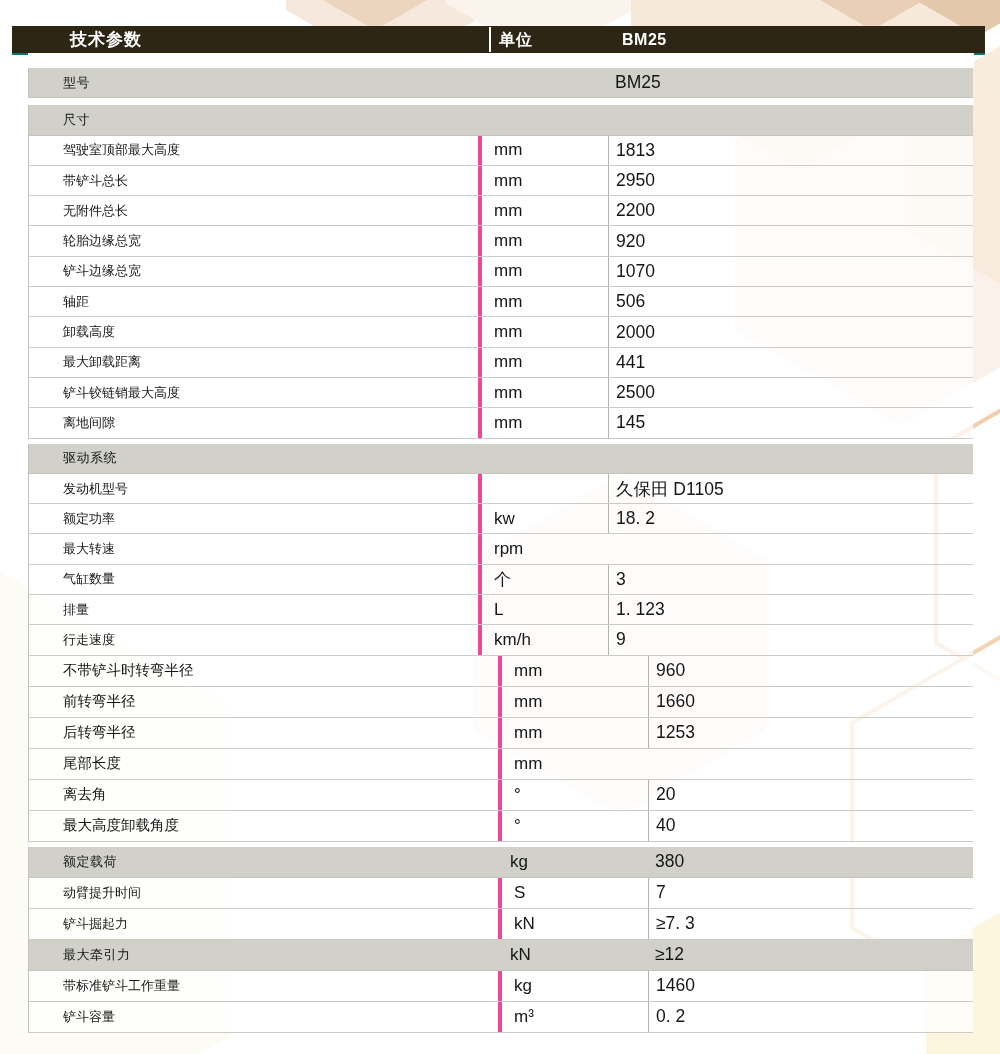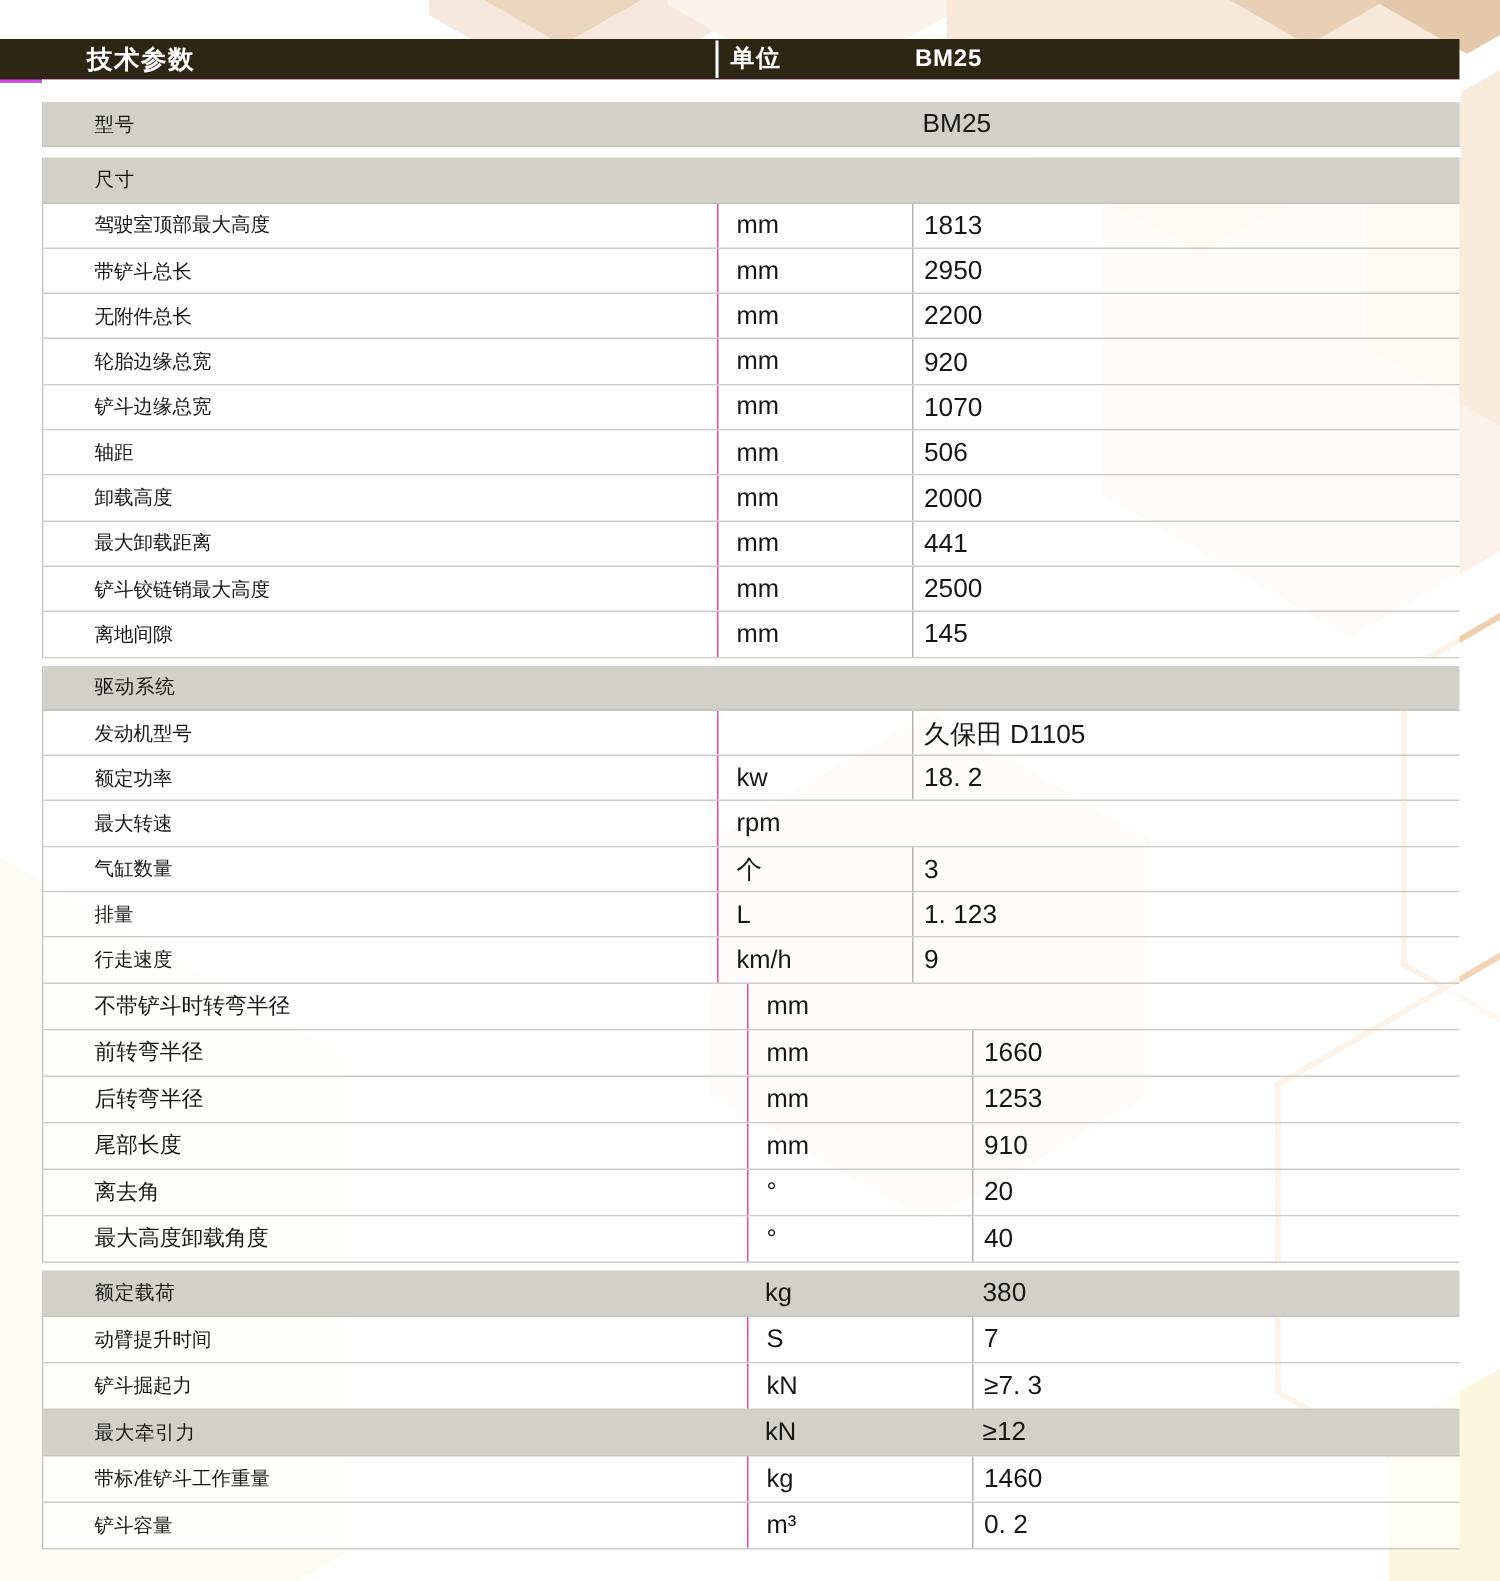--- a/index.html
+++ b/index.html
@@ -5,23 +5,23 @@
   html,body{margin:0;padding:0;}
   body{
     width:1000px;height:1054px;position:relative;overflow:hidden;
     background:#ffffff;
     font-family:"Liberation Sans","DejaVu Sans",sans-serif;
     color:#161616;
   }
   .bg{position:absolute;left:0;top:0;width:1000px;height:1054px;z-index:0;}
   
   .header-bar{
-    position:absolute;left:0;top:26px;width:973px;height:27px;
+    position:absolute;left:12px;top:26px;width:973px;height:27px;
     background:#2e2614;color:#ffffff;z-index:2;
-    border-bottom:2px solid #d946ef;box-sizing:content-box;
+    border-bottom:2px solid #0f766e;box-sizing:content-box;
   }
   .header-title{
     position:absolute;left:58px;top:0;height:27px;line-height:27px;
     font-size:17px;font-weight:bold;letter-spacing:1px;
   }
   .header-div{position:absolute;left:477px;top:1px;bottom:1px;width:2px;background:#ffffff;}
   .header-unit{
     position:absolute;left:487px;top:0;height:27px;line-height:27px;
     font-size:16px;font-weight:bold;letter-spacing:1px;
   }
@@ -37,21 +37,21 @@
   .spacer{background:#ffffff;margin-left:-1px;width:946px;}
   .row{
     display:flex;height:30.3px;box-sizing:border-box;
     background:rgba(255,255,255,0.74);
     border-bottom:1px solid #cbcbc8;
   }
   .row.tall{height:31px;gap:20px;}
   .row.section{background:#d1d1ca;border-bottom:1px solid #c4c4be;}
   .cell{box-sizing:border-box;display:flex;align-items:center;overflow:hidden;white-space:nowrap;}
   .cell.label{width:449px;padding-left:34px;font-size:13px;}
-  .cell.unit{width:130px;padding-left:12px;font-size:17px;border-left:1px solid #ec4899;}
+  .cell.unit{width:130px;padding-left:12px;font-size:17px;border-left:4px solid #ec4899;}
   .cell.value{flex:1;padding-left:7px;font-size:17.5px;border-left:1px solid #b3b3b0;}
   .row.section .cell{border-left:none;}
   .row.small .cell.label{font-size:14.5px;}
   .row.section .cell.label{letter-spacing:.5px;}
 </style>
 </head>
 <body>
 
 <svg class="bg" viewBox="0 0 1000 1054" xmlns="http://www.w3.org/2000/svg" aria-hidden="true">
   <rect x="0" y="0" width="1000" height="1054" fill="#ffffff"></rect>
@@ -171,35 +171,35 @@
     <div class="cell value">1. 123</div>
   </div>
     <div class="row data">
     <div class="cell label">行走速度</div>
     <div class="cell unit">km/h</div>
     <div class="cell value">9</div>
   </div>
     <div class="row data small tall">
     <div class="cell label">不带铲斗时转弯半径</div>
     <div class="cell unit">mm</div>
+    <div class="cell value">960</div>
   </div>
     <div class="row data small tall">
     <div class="cell label">前转弯半径</div>
     <div class="cell unit">mm</div>
     <div class="cell value">1660</div>
   </div>
     <div class="row data small tall">
     <div class="cell label">后转弯半径</div>
     <div class="cell unit">mm</div>
     <div class="cell value">1253</div>
   </div>
     <div class="row data small tall">
     <div class="cell label">尾部长度</div>
     <div class="cell unit">mm</div>
-    <div class="cell value">910</div>
   </div>
     <div class="row data small tall">
     <div class="cell label">离去角</div>
     <div class="cell unit">°</div>
     <div class="cell value">20</div>
   </div>
     <div class="row data small tall">
     <div class="cell label">最大高度卸载角度</div>
     <div class="cell unit">°</div>
     <div class="cell value">40</div>

